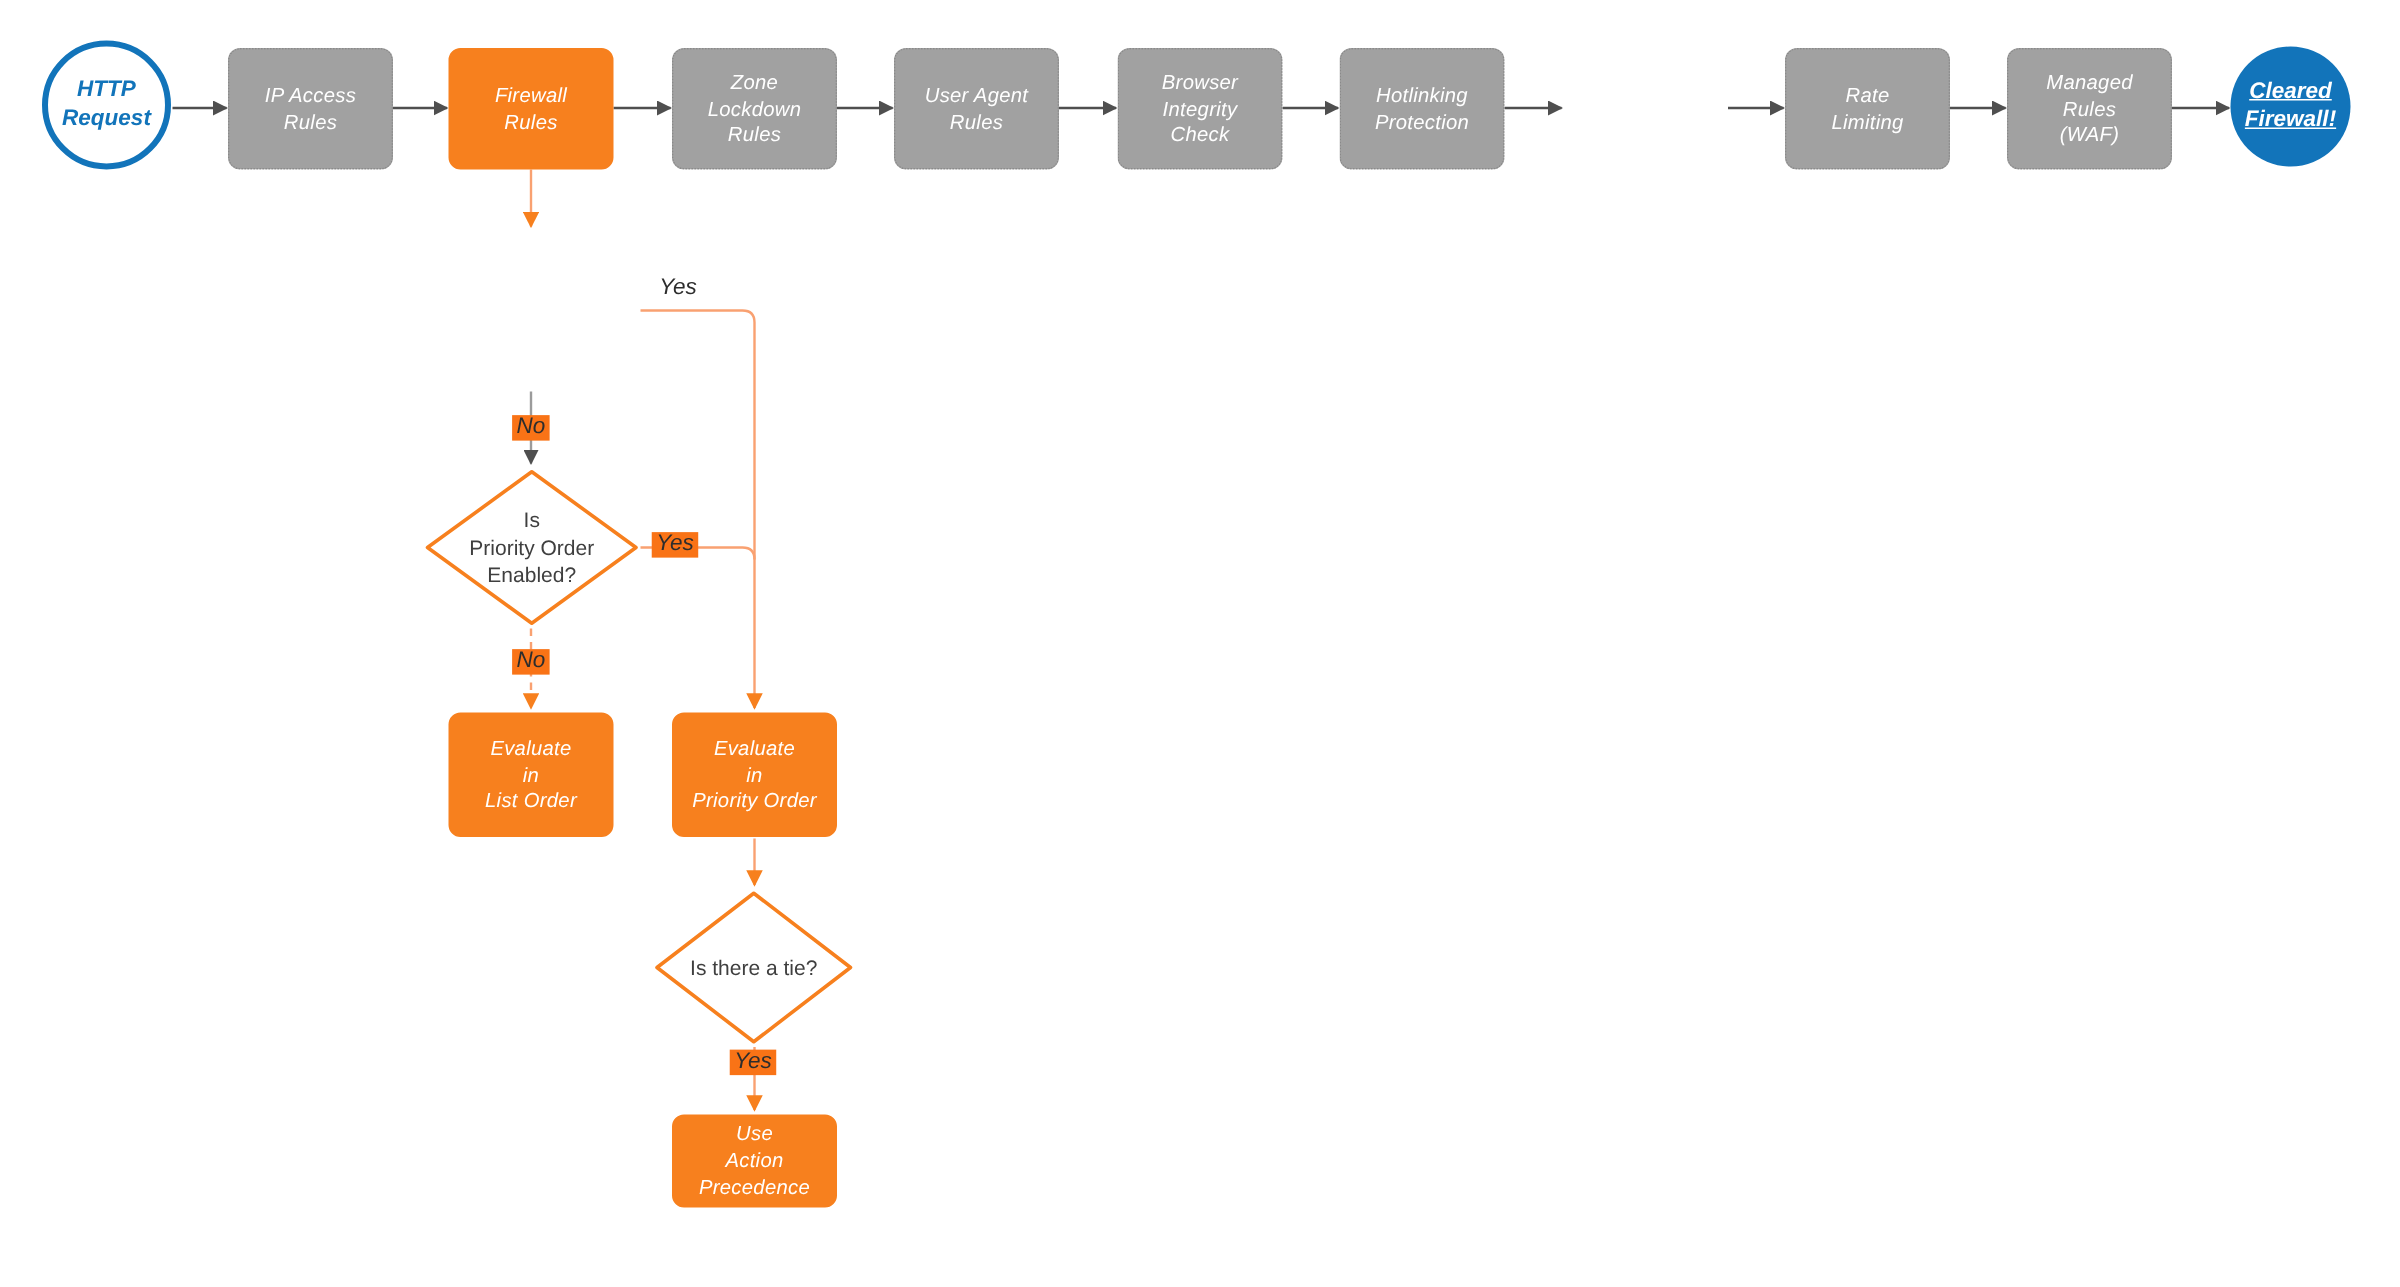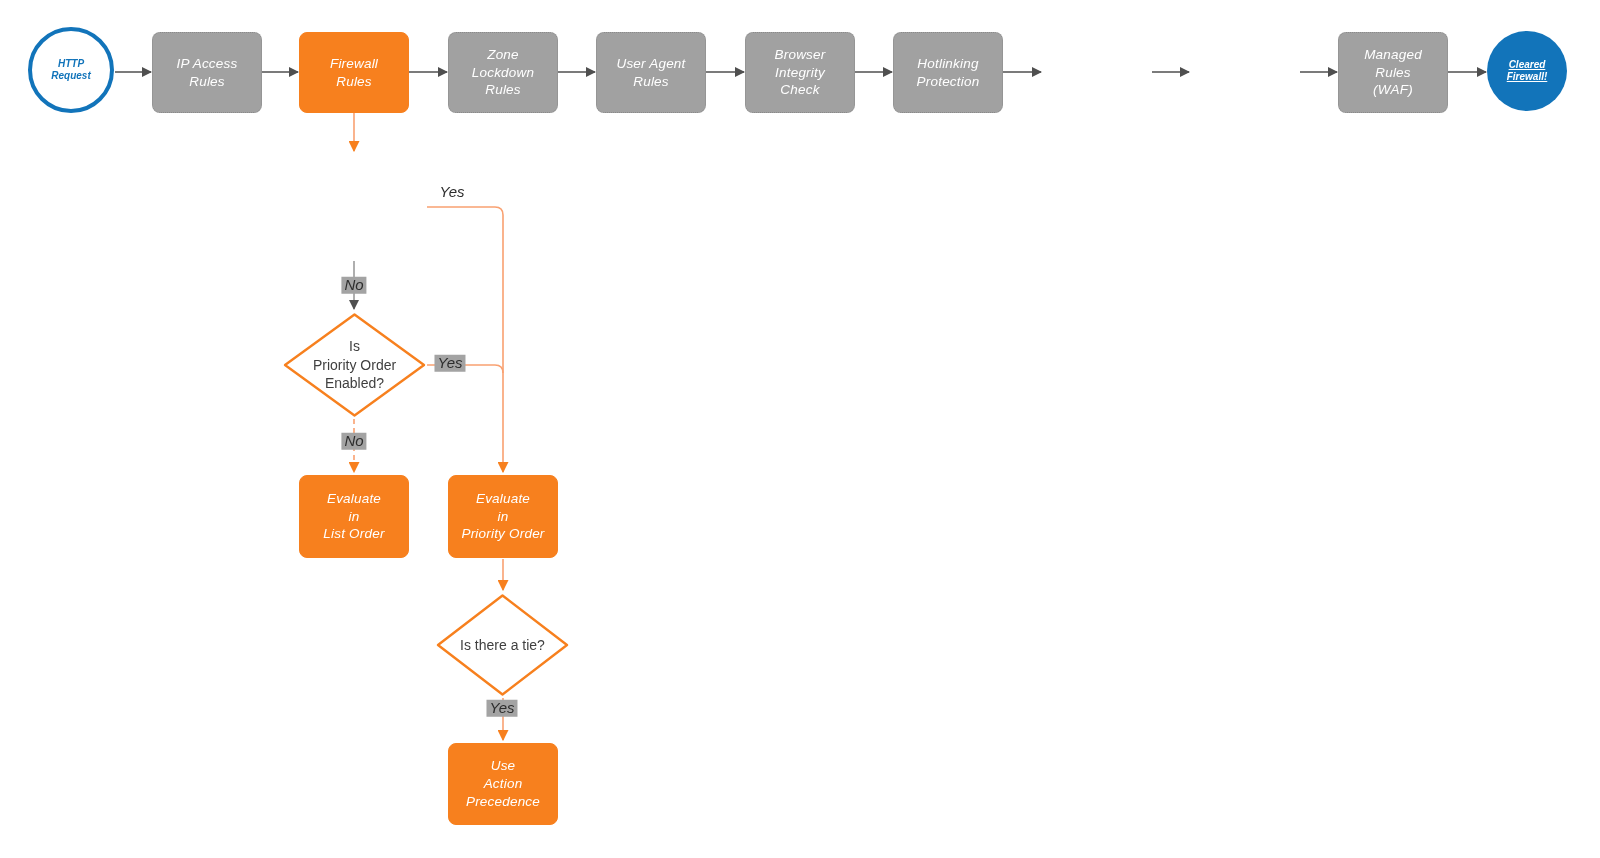--- a/index.html
+++ b/index.html
@@ -49,21 +49,21 @@
     border: 1px dotted #8a8a8a;
   }
   .proc.orange {
     background: #f7801e;
     border: 1px solid #f7801e;
   }
   .terminal {
     border-radius: 50%;
     font-weight: bold;
     font-style: italic;
-    font-size: 10px;
+    font-size: 15px;
     line-height: 1.25;
   }
   .terminal.start {
     left: 28px; top: 27px;
     width: 86px; height: 86px;
     background: #ffffff;
     border: 4px solid #1274ba;
     color: #1274ba;
   }
   .terminal.end {
@@ -86,21 +86,21 @@
     font-size: 14px;
     line-height: 1.35;
     color: #3f3f3f;
   }
   .edge-label {
     position: absolute;
     transform: translate(-50%, -50%);
     font-style: italic;
     font-size: 15px;
     color: #2d2d2d;
-    background: #a3a3a3;
+    background: #f97316;
     padding: 0 3px;
     z-index: 3;
     line-height: 1.1;
   }
 </style>
 </head>
 <body>
 
 <div class="canvas">
 
@@ -169,20 +169,24 @@
   </div>
   <div class="node proc gray" style="left:893px;top:32px">
     <span class="lbl">Hotlinking
 Protection</span>
   </div>
   <div class="node proc gray" style="left:745px;top:32px">
     <span class="lbl">Browser
 Integrity
 Check</span>
   </div>
+  <div class="node proc gray" style="left:1190px;top:32px">
+    <span class="lbl">Rate
+Limiting</span>
+  </div>
   <div class="node proc gray" style="left:1338px;top:32px">
     <span class="lbl">Managed
 Rules
 (WAF)</span>
   </div>
 
 
   <div class="node diamond" style="left:282px;top:312px;width:145px;height:106px">
     <svg viewBox="0 0 145 106">
       <path d="M72.5 2.5 L142 53 L72.5 103.5 L3 53 Z" fill="#ffffff" stroke="#f7801e" stroke-width="2.4" stroke-linejoin="round"></path>
@@ -202,21 +206,21 @@
   <div class="node proc orange" style="left:299px;top:475px;height:83px">
     <span class="lbl">Evaluate
 in
 List Order</span>
   </div>
   <div class="node proc orange" style="left:448px;top:475px;height:83px">
     <span class="lbl">Evaluate
 in
 Priority Order</span>
   </div>
-  <div class="node proc orange" style="left:448px;top:743px;height:82px">
+  <div class="node proc orange" style="left:448px;top:743px;height:62px">
     <span class="lbl">Use
 Action
 Precedence</span>
   </div>
 
   <div class="edge-label" style="left:452px;top:192px;background:transparent">Yes</div>
   <div class="edge-label" style="left:354px;top:285px">No</div>
   <div class="edge-label" style="left:450px;top:363px">Yes</div>
   <div class="edge-label" style="left:354px;top:441px">No</div>
   <div class="edge-label" style="left:502px;top:708px">Yes</div>

